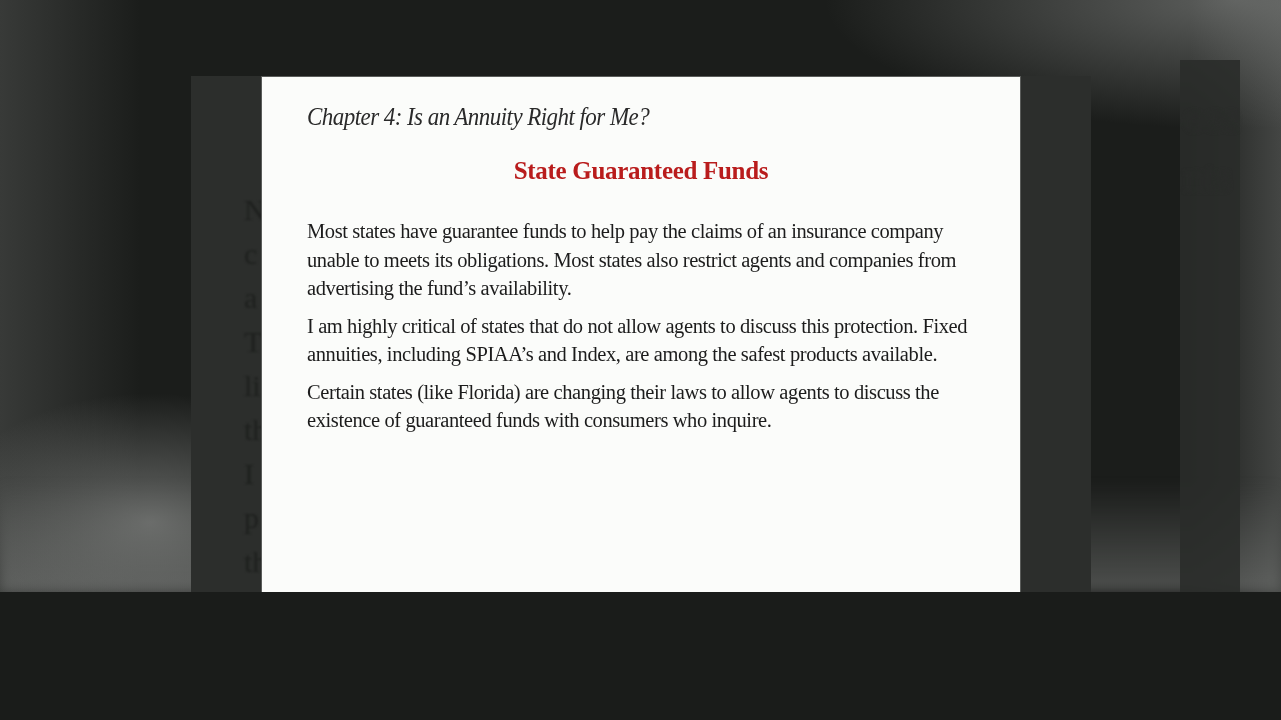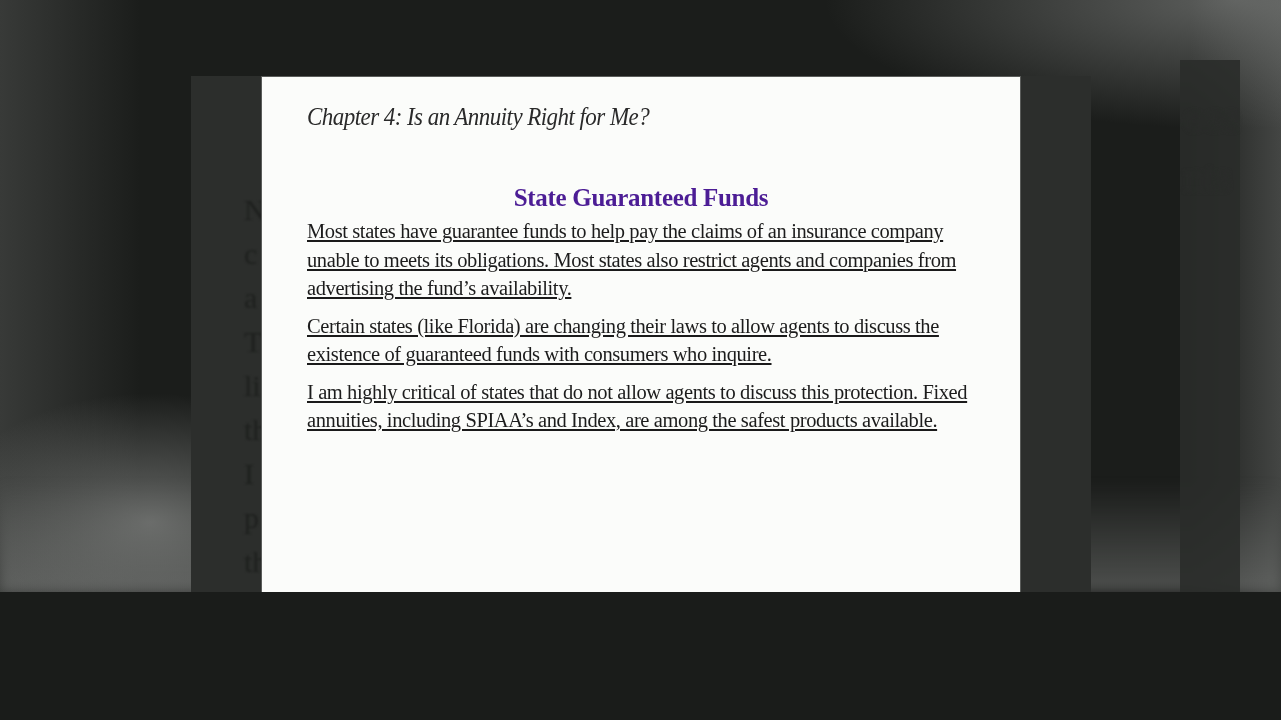--- a/index.html
+++ b/index.html
@@ -98,32 +98,31 @@
       font-style: italic;
       font-size: 25px;
       letter-spacing: -0.6px;
       color: #2a2a2a;
       transform: scaleX(0.92);
       transform-origin: left center;
       white-space: nowrap;
     }
     .title {
       position: absolute;
-      left: 0; right: 0; top: 107px;
+      left: 0; right: 0; top: 80px;
       text-align: center;
       font-weight: bold;
       font-size: 25px;
       letter-spacing: -0.3px;
-      color: #4c1d95;
+      color: #b91c1c;
     }
     .body {
       position: absolute;
       left: 45px; top: 140px;
       width: 680px;
-      text-decoration: underline;
     }
     .para {
       font-size: 20.5px;
       line-height: 28.5px;
       margin: 0 0 9px 0;
       letter-spacing: -0.4px;
       color: #1c1c1c;
     }
     .page-number {
       position: absolute;
@@ -157,18 +156,18 @@
 C
 d</div>
   <div class="ghost-right-top" style="white-space:pre;">oce
 nts</div>
 
   <div class="slide">
     <div class="chapter">Chapter 4: Is an Annuity Right for Me?</div>
     <div class="title">State Guaranteed Funds</div>
     <div class="body">
       <p class="para">Most states have guarantee funds to help pay the claims of an insurance company unable to meets its obligations. Most states also restrict agents and companies from advertising the fund’s availability.</p>
+      <p class="para">I am highly critical of states that do not allow agents to discuss this protection. Fixed annuities, including SPIAA’s and Index, are among the safest products available.</p>
       <p class="para">Certain states (like Florida) are changing their laws to allow agents to discuss the existence of guaranteed funds with consumers who inquire.</p>
-      <p class="para">I am highly critical of states that do not allow agents to discuss this protection. Fixed annuities, including SPIAA’s and Index, are among the safest products available.</p>
     </div>
     <div class="page-number">37</div>
   </div>
 </div>
 
 </body></html>

